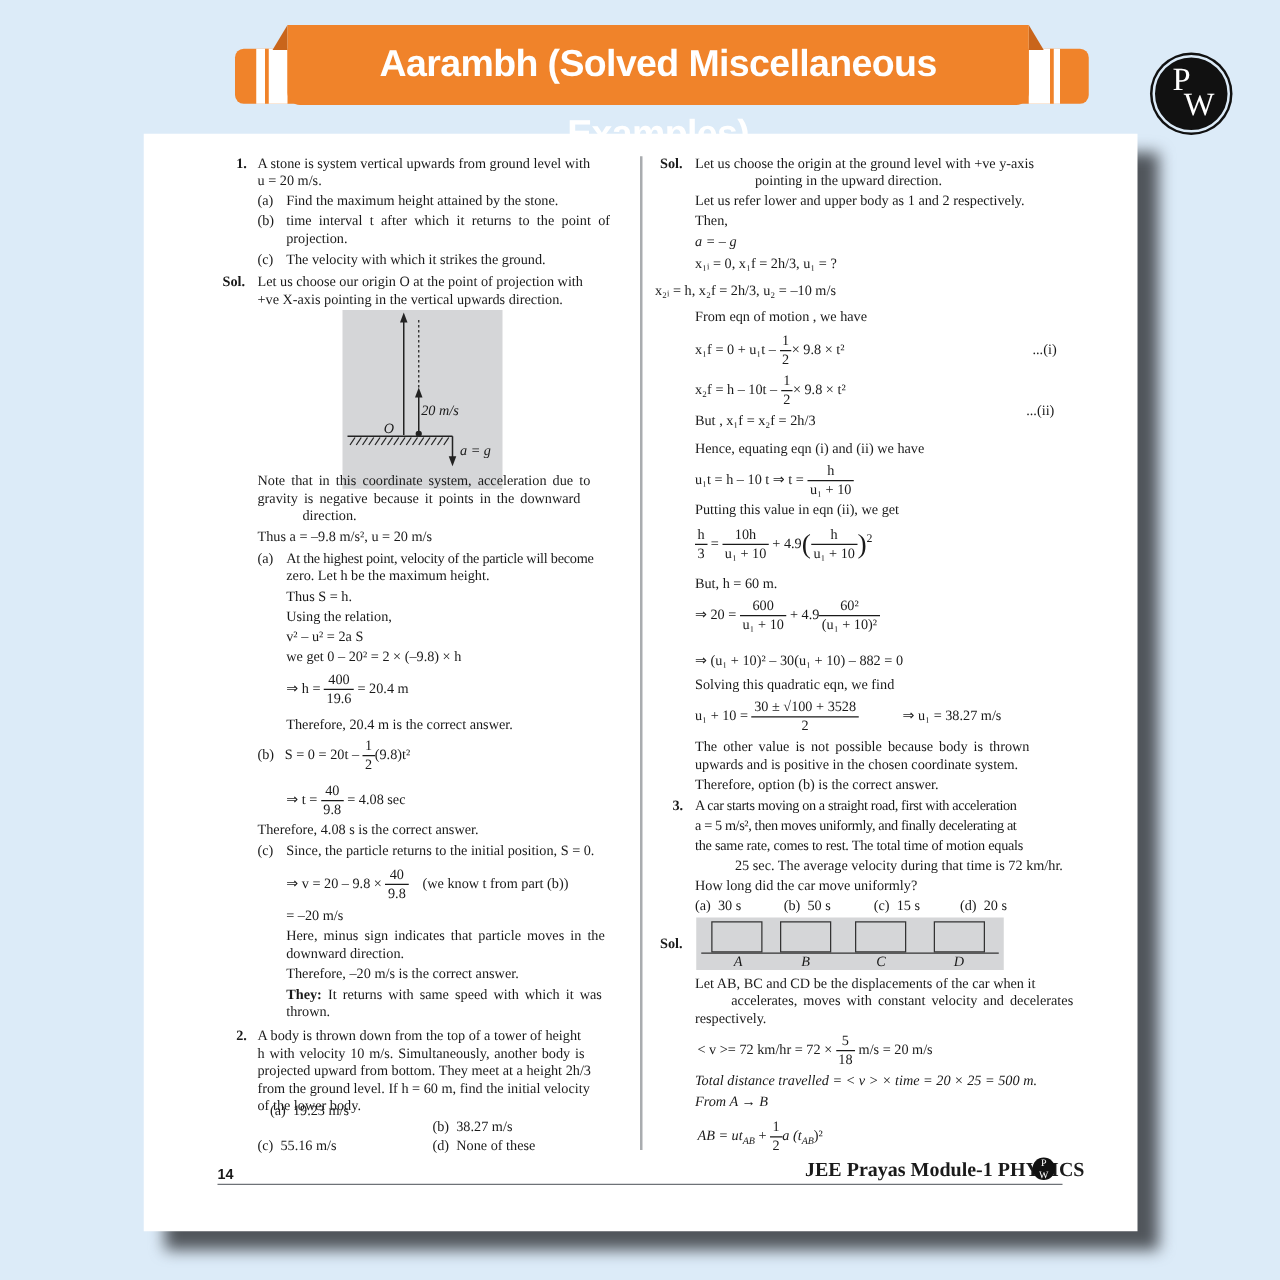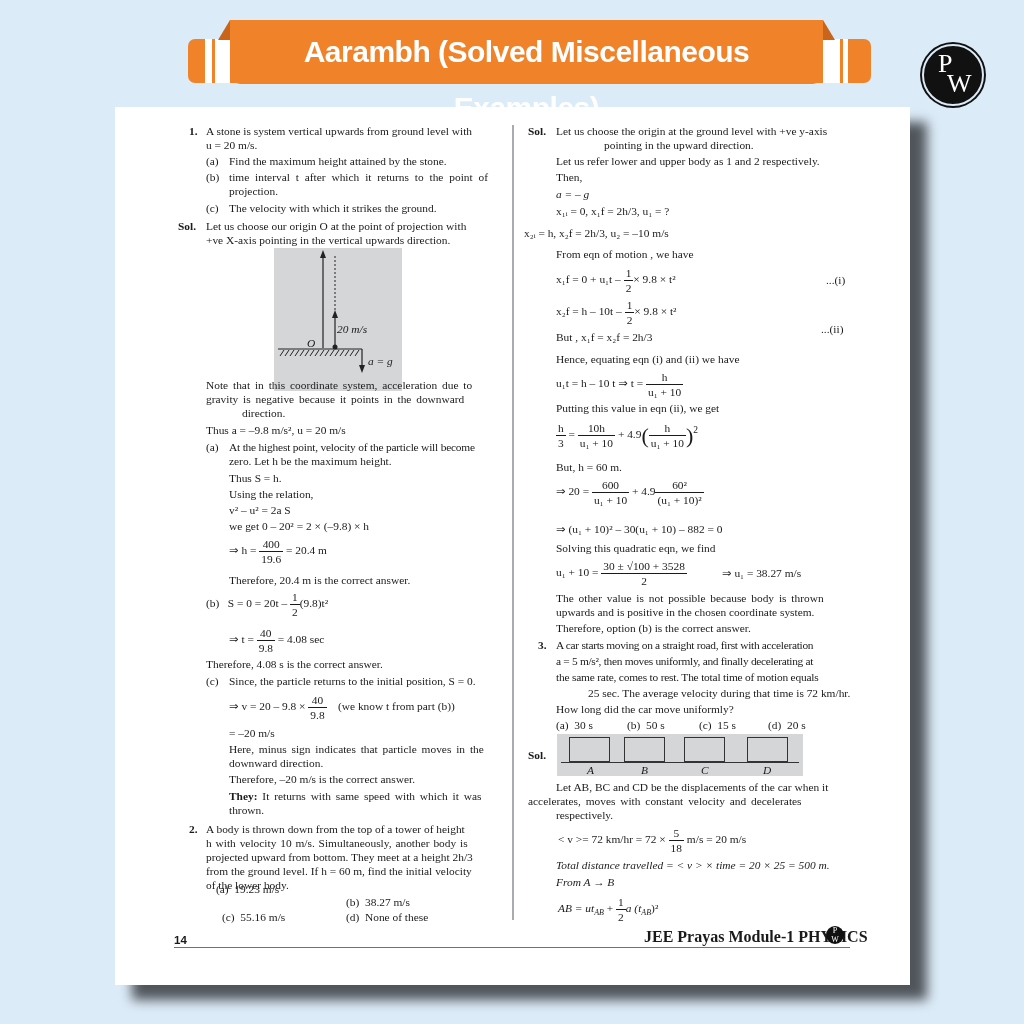--- a/index.html
+++ b/index.html
@@ -155,21 +155,21 @@
 
 <div>
   <div class="t b" style="left:189px;top:822px;">2.</div>
   <div class="t" style="left:206px;top:822px;">A body is thrown down from the top of a tower of height</div>
   <div class="t" style="left:206px;top:836px;word-spacing:1px;">h with velocity 10 m/s. Simultaneously, another body is</div>
   <div class="t" style="left:206px;top:850px;">projected upward from bottom. They meet at a height 2h/3</div>
   <div class="t" style="left:206px;top:864px;">from the ground level. If h = 60 m, find the initial velocity</div>
   <div class="t" style="left:206px;top:878px;">of the lower body.</div>
   <div class="t" style="left:206px;top:882px;margin-left:10px;"><span>(a)</span>&nbsp;&nbsp;<span>19.23 m/s</span></div>
   <div class="t" style="left:346px;top:895px;"><span>(b)</span>&nbsp;&nbsp;<span>38.27 m/s</span></div>
-  <div class="t" style="left:206px;top:910px;margin-left:16px;"><span>(c)</span>&nbsp;&nbsp;<span>55.16 m/s</span></div>
+  <div class="t" style="left:206px;top:910px;"><span>(c)</span>&nbsp;&nbsp;<span>55.16 m/s</span></div>
   <div class="t" style="left:346px;top:910px;"><span>(d)</span>&nbsp;&nbsp;<span>None of these</span></div>
 </div>
 
 <div>
   <div class="t b" style="left:528px;top:124px;">Sol.</div>
   <div class="t" style="left:556px;top:124px;">Let us choose the origin at the ground level with +ve y-axis</div>
   <div class="t" style="left:556px;top:138px;margin-left:48px;">pointing in the upward direction.</div>
   <div class="t" style="left:556px;top:154px;">Let us refer lower and upper body as 1 and 2 respectively.</div>
   <div class="t" style="left:556px;top:170px;">Then,</div>
   <div class="t i" style="left:556px;top:187px;">a = – g</div>
@@ -237,21 +237,21 @@
     <div class="box" style="left:67px;width:39px;"></div>
     <div class="box" style="left:127px;width:39px;"></div>
     <div class="box" style="left:190px;width:39px;"></div>
     <div style="position:absolute;left:4px;top:28px;width:238px;height:1px;background:#333;"></div>
     <div class="t i" style="left:30px;top:29px;">A</div>
     <div class="t i" style="left:84px;top:29px;">B</div>
     <div class="t i" style="left:144px;top:29px;">C</div>
     <div class="t i" style="left:206px;top:29px;">D</div>
   </div>
   <div class="t" style="left:556px;top:780px;">Let AB, BC and CD be the displacements of the car when it</div>
-  <div class="t" style="left:528px;top:794px;word-spacing:2px;">accelerates, moves with constant velocity and decelerates</div>
+  <div class="t" style="left:585px;top:794px;word-spacing:2px;">accelerates, moves with constant velocity and decelerates</div>
   <div class="t" style="left:556px;top:808px;">respectively.</div>
   <div class="t" style="left:558px;top:826px;">
     <span>&lt; v &gt;= 72 km/hr = 72 ×</span>
     <span class="frac"><span class="n">5</span><span class="d">18</span></span>
     <span>m/s = 20 m/s</span>
   </div>
   <div class="t" style="left:556px;top:858px;font-style:italic;">Total distance travelled = &lt; v &gt; × time = 20 × 25 = 500 m.</div>
   <div class="t i" style="left:556px;top:875px;">From A → B</div>
   <div class="t" style="left:558px;top:895px;">
     <span class="i">AB = ut</span><sub class="i" style="font-size:8px;">AB</sub><span> +</span>

